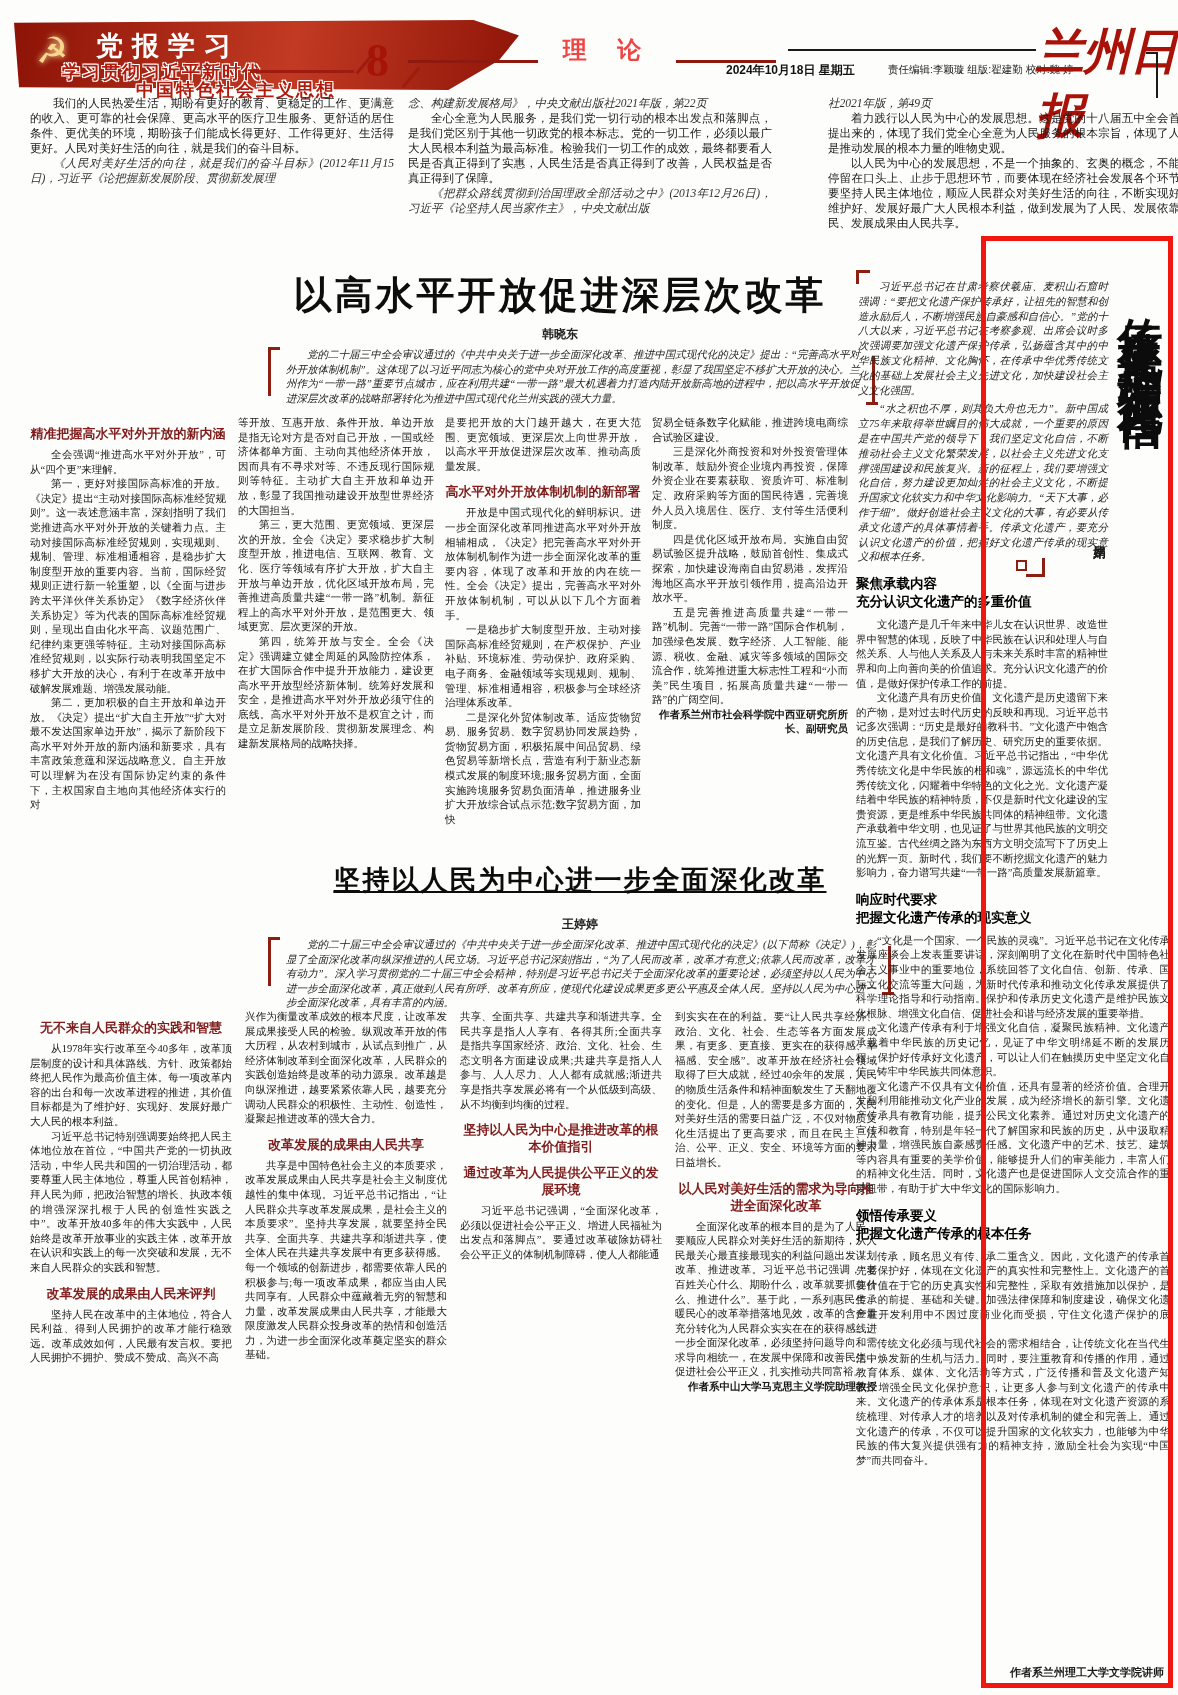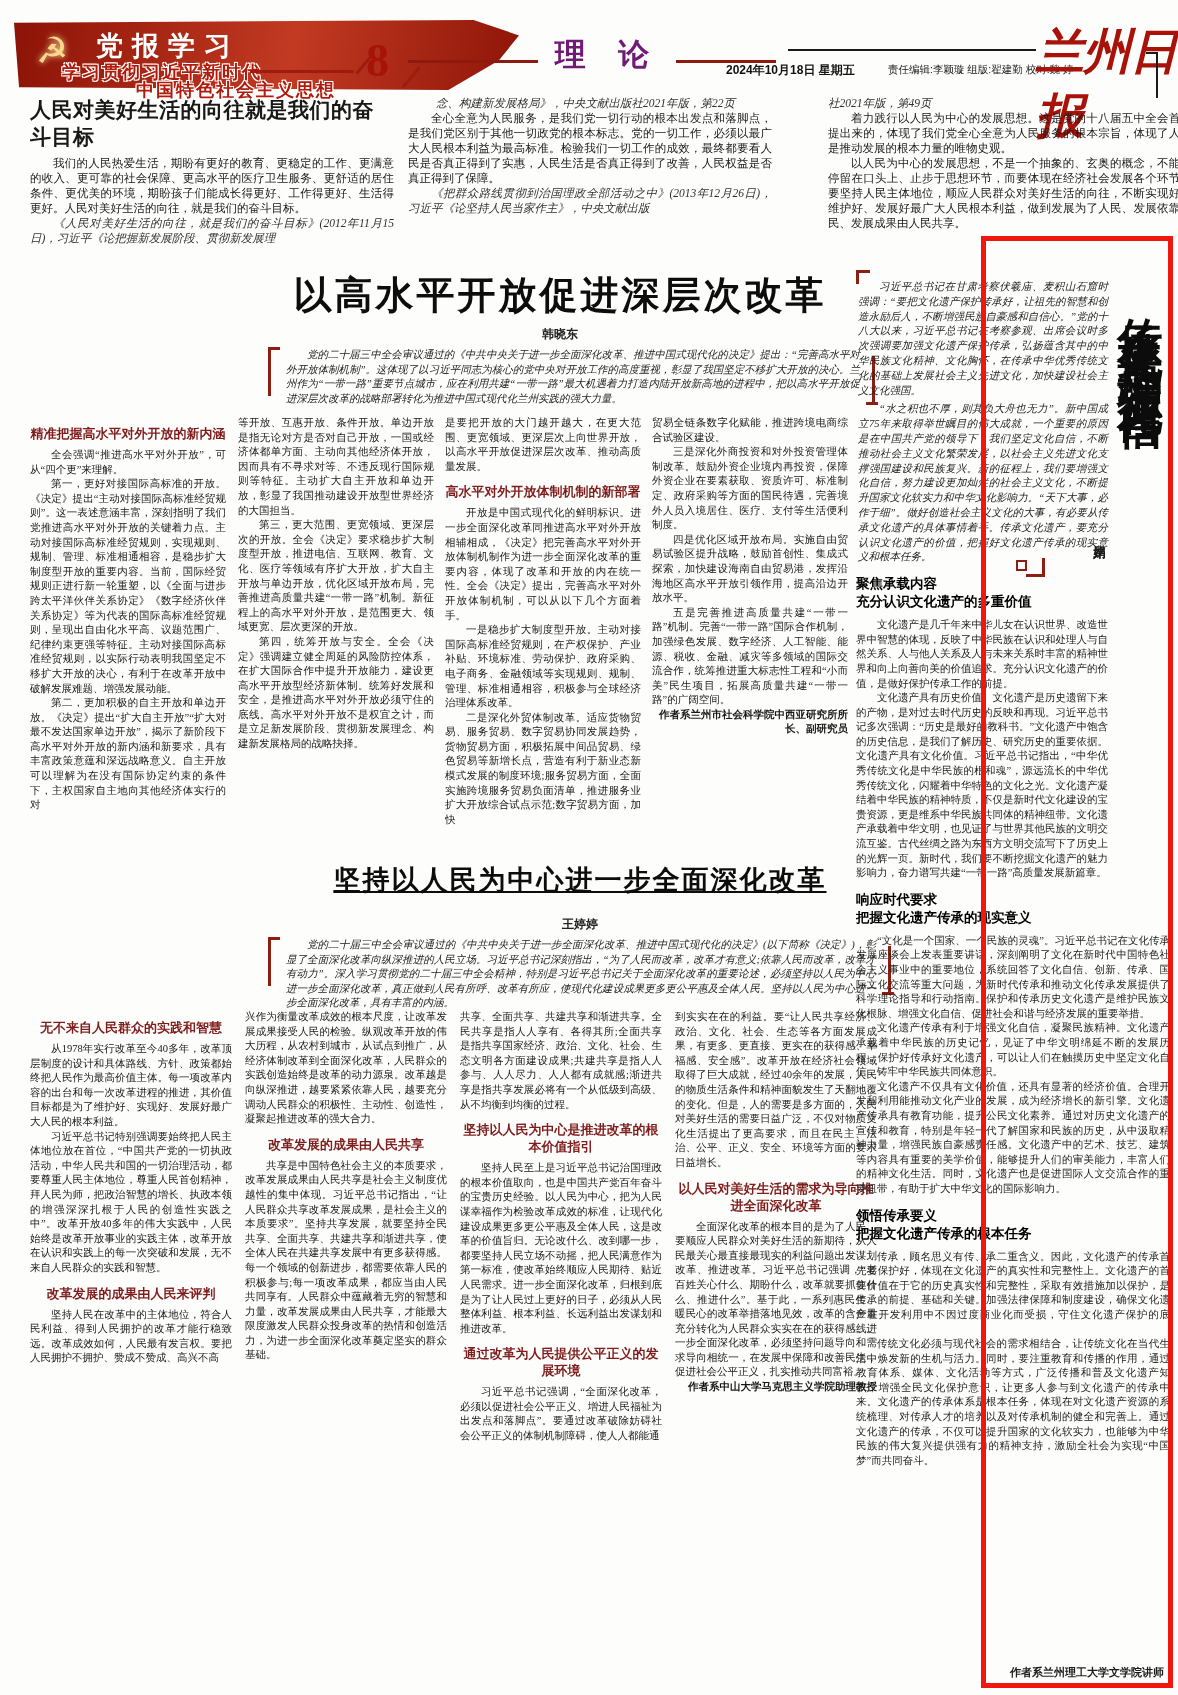--- a/index.html
+++ b/index.html
@@ -17,22 +17,22 @@
   .banner-sub1{position:absolute;left:62px;top:60px;font-size:18px;font-weight:bold;color:#b01b0c;
           letter-spacing:2px;font-family:"Liberation Sans",sans-serif;
           text-shadow:-1px -1px 0 #fff,1px -1px 0 #fff,-1px 1px 0 #fff,1px 1px 0 #fff;}
   .banner-sub2{position:absolute;left:136px;top:78px;font-size:18px;font-weight:bold;color:#b01b0c;
           letter-spacing:2px;font-family:"Liberation Sans",sans-serif;
           text-shadow:-1px -1px 0 #fff,1px -1px 0 #fff,-1px 1px 0 #fff,1px 1px 0 #fff;}
   .pageno-line{position:absolute;left:250px;top:70px;width:104px;height:3px;background:#9e1b10;}
   .pageno-slash{position:absolute;left:352px;top:62px;width:26px;height:3px;background:#9e1b10;transform:rotate(-50deg);}
   .pageno{position:absolute;left:366px;top:34px;font-size:46px;font-weight:bold;color:#a61408;}
   .pageno-slash2{position:absolute;left:398px;top:76px;width:26px;height:3px;background:#9e1b10;transform:rotate(-50deg);}
-  .section-title{position:absolute;left:548px;top:34px;width:120px;text-align:center;font-size:31px;
-          font-weight:bold;letter-spacing:12px;font-family:"Liberation Sans",sans-serif;color:#701a75;}
+  .section-title{position:absolute;left:548px;top:34px;width:120px;text-align:center;font-size:24px;
+          font-weight:bold;letter-spacing:12px;font-family:"Liberation Sans",sans-serif;color:#ef4444;}
   .rule-red-l{position:absolute;left:408px;top:60px;width:130px;height:3px;background:#8e1a0f;}
   .rule-red-r{position:absolute;left:676px;top:60px;width:100px;height:3px;background:#8e1a0f;}
   .date-line{position:absolute;left:726px;top:62px;font-size:12px;font-weight:bold;
           font-family:"Liberation Sans",sans-serif;color:#111;}
   .editors{position:absolute;left:888px;top:63px;font-size:10.5px;font-family:"Liberation Sans",sans-serif;color:#222;}
   .hdr-black-line{position:absolute;left:788px;top:49px;width:248px;height:2px;background:#1a1a1a;}
   .paper-logo{position:absolute;left:1036px;top:20px;font-size:48px;font-weight:bold;font-style:italic;
           color:#a81208;letter-spacing:-1px;}
   .logo-corner-h{position:absolute;left:1146px;top:52px;width:12px;height:2px;background:#1a1a1a;}
   .logo-corner-v{position:absolute;left:1156px;top:52px;width:2px;height:46px;background:#1a1a1a;}
@@ -116,26 +116,25 @@
   <div class="rule-red-r"></div>
   <div class="hdr-black-line"></div>
   <span class="date-line">2024年10月18日  星期五</span>
   <span class="editors">责任编辑:李颖璇  组版:翟建勤  校对:魏 婷</span>
   <span class="paper-logo">兰州日报</span>
   <div class="logo-corner-h"></div>
   <div class="logo-corner-v"></div>
 
   <div class="top-art">
     <div class="col" style="left:0;">
-      <p class="top-title">人民对美好生活的向往就是我们的奋斗目标</p>
       <p>我们的人民热爱生活，期盼有更好的教育、更稳定的工作、更满意的收入、更可靠的社会保障、更高水平的医疗卫生服务、更舒适的居住条件、更优美的环境，期盼孩子们能成长得更好、工作得更好、生活得更好。人民对美好生活的向往，就是我们的奋斗目标。</p>
       <p class="cite">《人民对美好生活的向往，就是我们的奋斗目标》(2012年11月15日)，习近平《论把握新发展阶段、贯彻新发展理</p>
     </div>
     <div class="col" style="left:378px;">
-      <p class="cite" style="text-indent:0;margin-left:28px;">念、构建新发展格局》，中央文献出版社2021年版，第22页</p>
+      <p class="cite" style="text-indent:0;">念、构建新发展格局》，中央文献出版社2021年版，第22页</p>
       <p>全心全意为人民服务，是我们党一切行动的根本出发点和落脚点，是我们党区别于其他一切政党的根本标志。党的一切工作，必须以最广大人民根本利益为最高标准。检验我们一切工作的成效，最终都要看人民是否真正得到了实惠，人民生活是否真正得到了改善，人民权益是否真正得到了保障。</p>
       <p class="cite">《把群众路线贯彻到治国理政全部活动之中》(2013年12月26日)，习近平《论坚持人民当家作主》，中央文献出版</p>
     </div>
     <div class="col" style="left:798px;">
       <p class="cite" style="text-indent:0;">社2021年版，第49页</p>
       <p>着力践行以人民为中心的发展思想。这是党的十八届五中全会首次提出来的，体现了我们党全心全意为人民服务的根本宗旨，体现了人民是推动发展的根本力量的唯物史观。</p>
       <p>以人民为中心的发展思想，不是一个抽象的、玄奥的概念，不能只停留在口头上、止步于思想环节，而要体现在经济社会发展各个环节。要坚持人民主体地位，顺应人民群众对美好生活的向往，不断实现好、维护好、发展好最广大人民根本利益，做到发展为了人民、发展依靠人民、发展成果由人民共享。</p>
 
     </div>
   </div>
@@ -197,21 +196,20 @@
       <p>坚持人民在改革中的主体地位，符合人民利益、得到人民拥护的改革才能行稳致远。改革成效如何，人民最有发言权。要把人民拥护不拥护、赞成不赞成、高兴不高</p>
     </div>
     <div class="col" style="left:215px;">
       <p style="text-indent:0;">兴作为衡量改革成效的根本尺度，让改革发展成果接受人民的检验。纵观改革开放的伟大历程，从农村到城市，从试点到推广，从经济体制改革到全面深化改革，人民群众的实践创造始终是改革的动力源泉。改革越是向纵深推进，越要紧紧依靠人民，越要充分调动人民群众的积极性、主动性、创造性，凝聚起推进改革的强大合力。</p>
       <div class="subhead">改革发展的成果由人民共享</div>
       <p>共享是中国特色社会主义的本质要求，改革发展成果由人民共享是社会主义制度优越性的集中体现。习近平总书记指出，“让人民群众共享改革发展成果，是社会主义的本质要求”。坚持共享发展，就要坚持全民共享、全面共享、共建共享和渐进共享，使全体人民在共建共享发展中有更多获得感。每一个领域的创新进步，都需要依靠人民的积极参与;每一项改革成果，都应当由人民共同享有。人民群众中蕴藏着无穷的智慧和力量，改革发展成果由人民共享，才能最大限度激发人民群众投身改革的热情和创造活力，为进一步全面深化改革奠定坚实的群众基础。</p>
     </div>
     <div class="col" style="left:430px;">
       <p style="text-indent:0;">共享、全面共享、共建共享和渐进共享。全民共享是指人人享有、各得其所;全面共享是指共享国家经济、政治、文化、社会、生态文明各方面建设成果;共建共享是指人人参与、人人尽力、人人都有成就感;渐进共享是指共享发展必将有一个从低级到高级、从不均衡到均衡的过程。</p>
       <div class="subhead">坚持以人民为中心是推进改革的根本价值指引</div>
-      <p>坚持人民至上是习近平总书记治国理政的根本价值取向，也是中国共产党百年奋斗的宝贵历史经验。以人民为中心，把为人民谋幸福作为检验改革成效的标准，让现代化建设成果更多更公平惠及全体人民，这是改革的价值旨归。无论改什么、改到哪一步，都要坚持人民立场不动摇，把人民满意作为第一标准，使改革始终顺应人民期待、贴近人民需求。进一步全面深化改革，归根到底是为了让人民过上更好的日子，必须从人民整体利益、根本利益、长远利益出发谋划和推进改革。</p>
       <div class="subhead">通过改革为人民提供公平正义的发展环境</div>
       <p>习近平总书记强调，“全面深化改革，必须以促进社会公平正义、增进人民福祉为出发点和落脚点”。要通过改革破除妨碍社会公平正义的体制机制障碍，使人人都能通</p>
     </div>
     <div class="col" style="left:645px;">
       <p style="text-indent:0;">到实实在在的利益。要“让人民共享经济、政治、文化、社会、生态等各方面发展成果，有更多、更直接、更实在的获得感、幸福感、安全感”。改革开放在经济社会领域取得了巨大成就，经过40余年的发展，人民的物质生活条件和精神面貌发生了天翻地覆的变化。但是，人的需要是多方面的，人民对美好生活的需要日益广泛，不仅对物质文化生活提出了更高要求，而且在民主、法治、公平、正义、安全、环境等方面的要求日益增长。</p>
       <div class="subhead">以人民对美好生活的需求为导向推进全面深化改革</div>
       <p>全面深化改革的根本目的是为了人民。要顺应人民群众对美好生活的新期待，从人民最关心最直接最现实的利益问题出发谋划改革、推进改革。习近平总书记强调，“老百姓关心什么、期盼什么，改革就要抓住什么、推进什么”。基于此，一系列惠民生、暖民心的改革举措落地见效，改革的含金量充分转化为人民群众实实在在的获得感。进一步全面深化改革，必须坚持问题导向和需求导向相统一，在发展中保障和改善民生，促进社会公平正义，扎实推动共同富裕。</p>
       <p class="boldline" style="text-align:right;text-indent:0;">作者系中山大学马克思主义学院助理教授</p>
     </div>
   </div>

